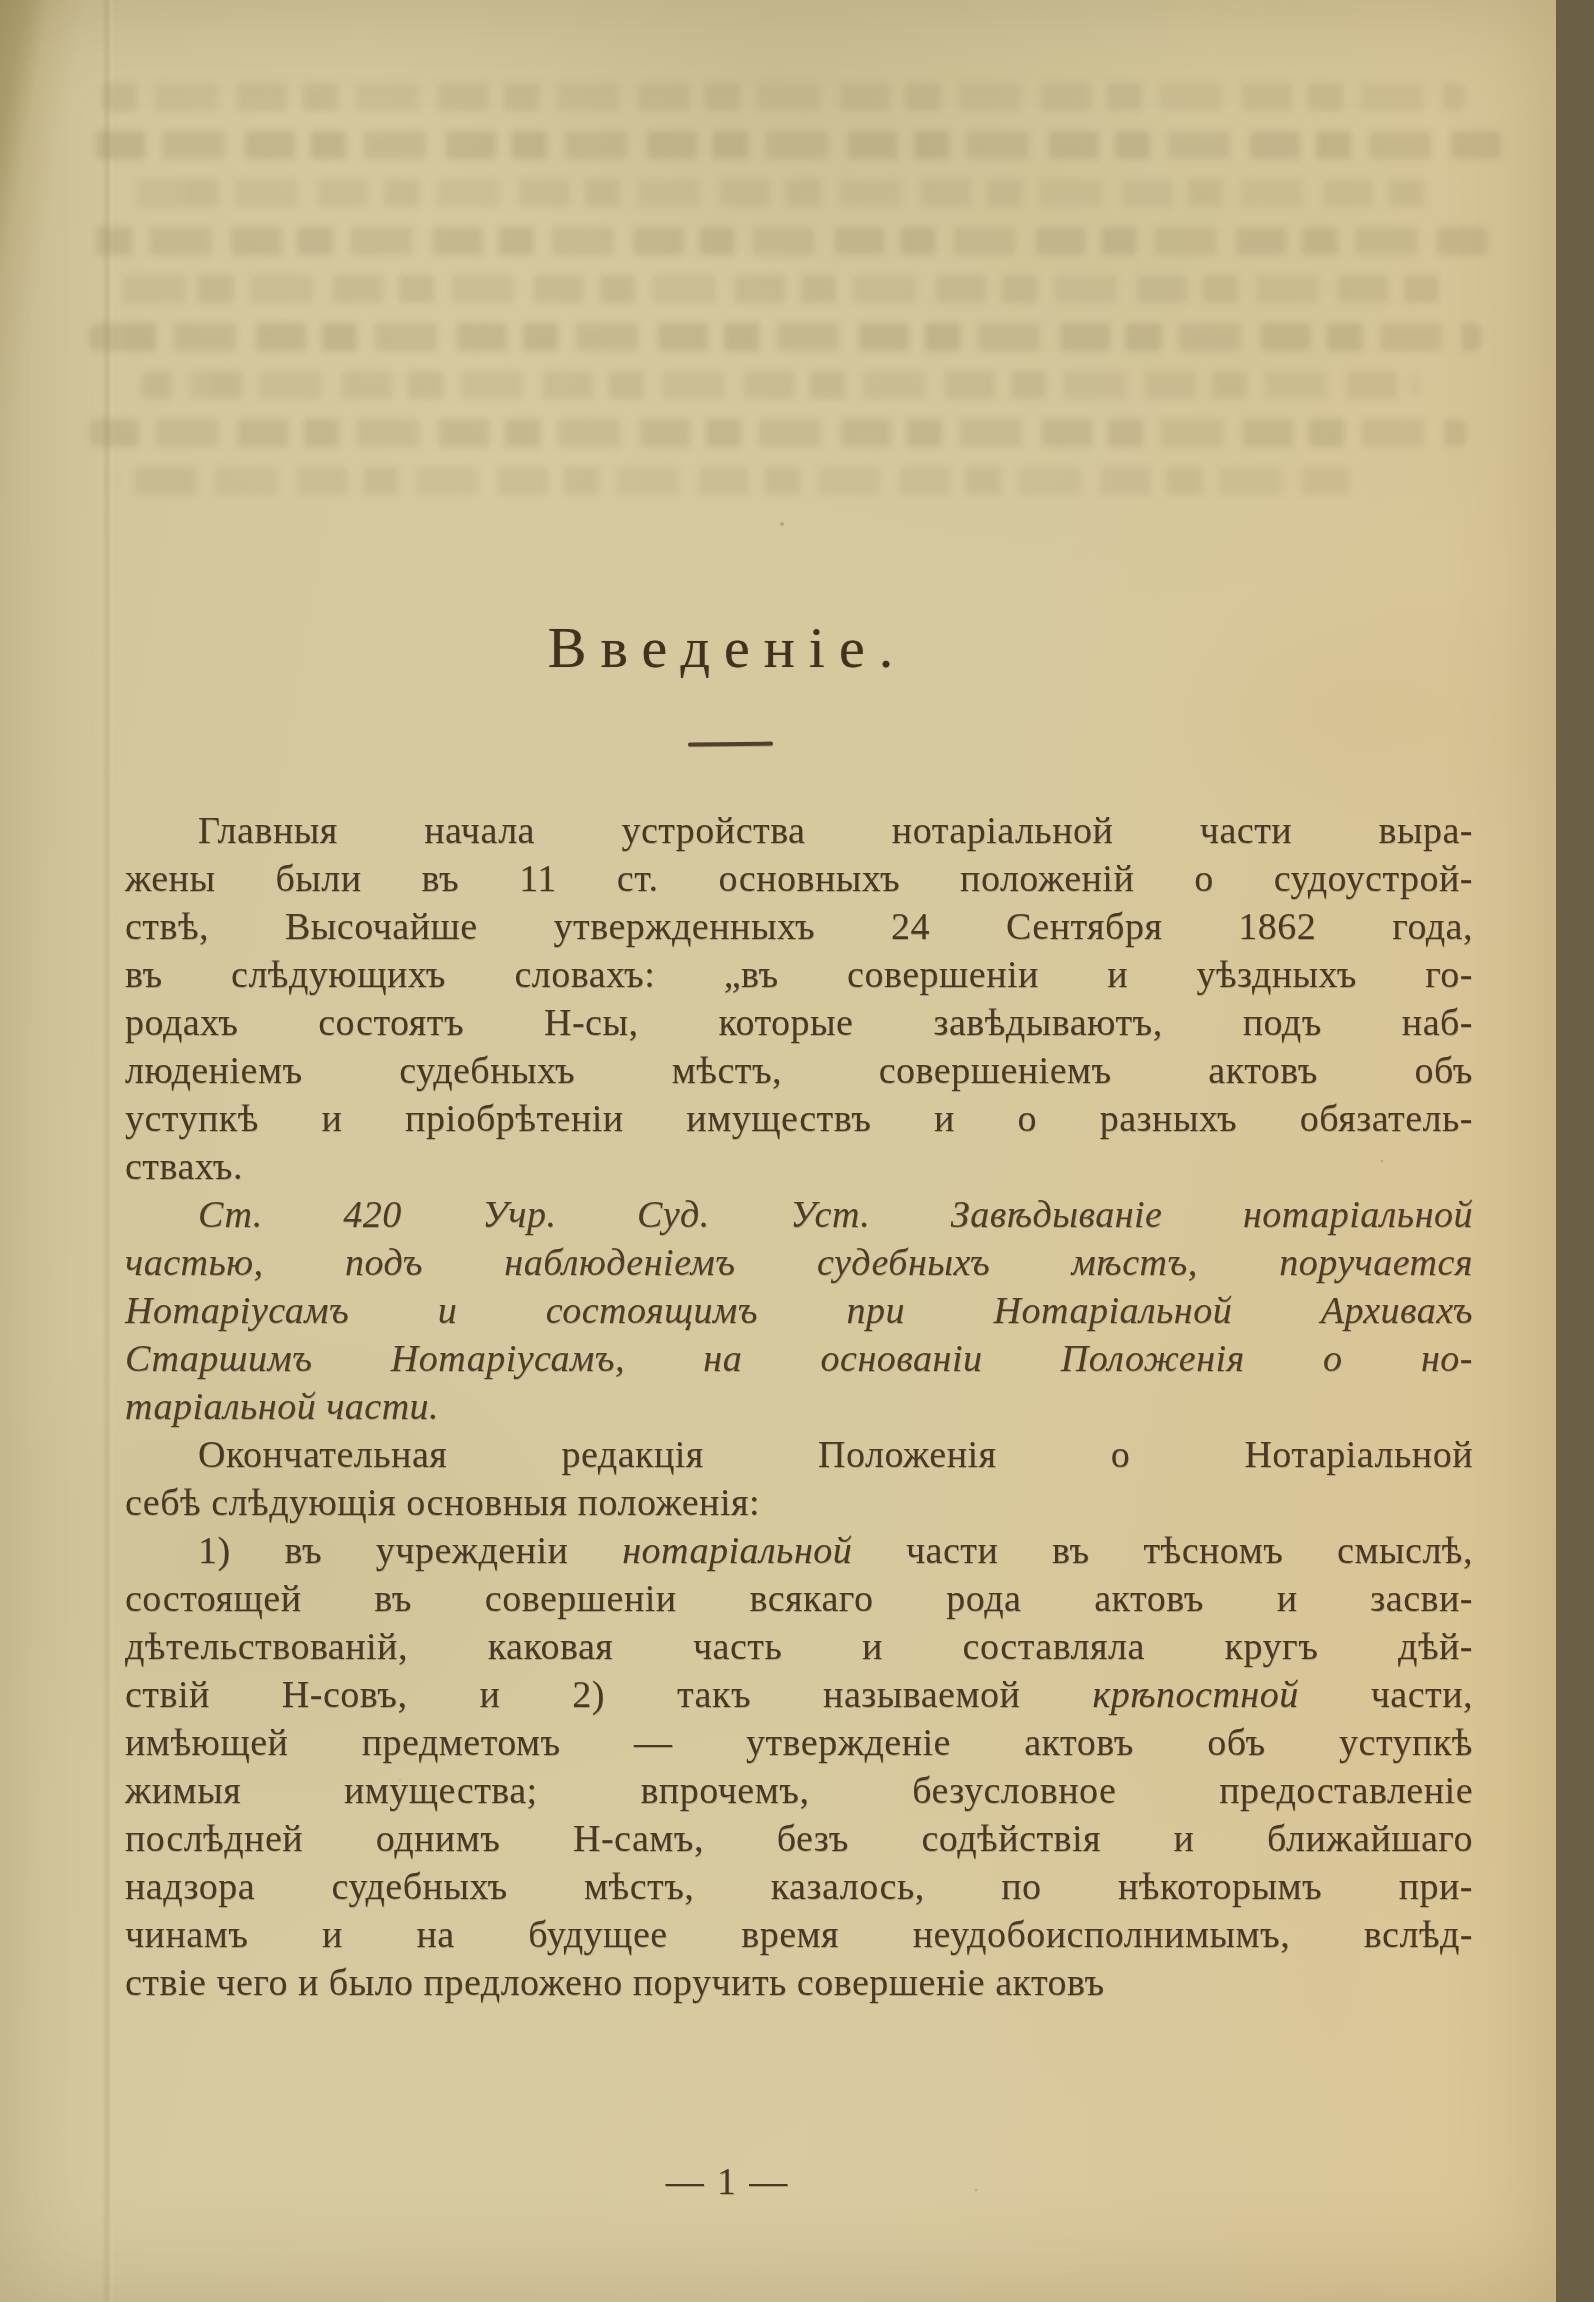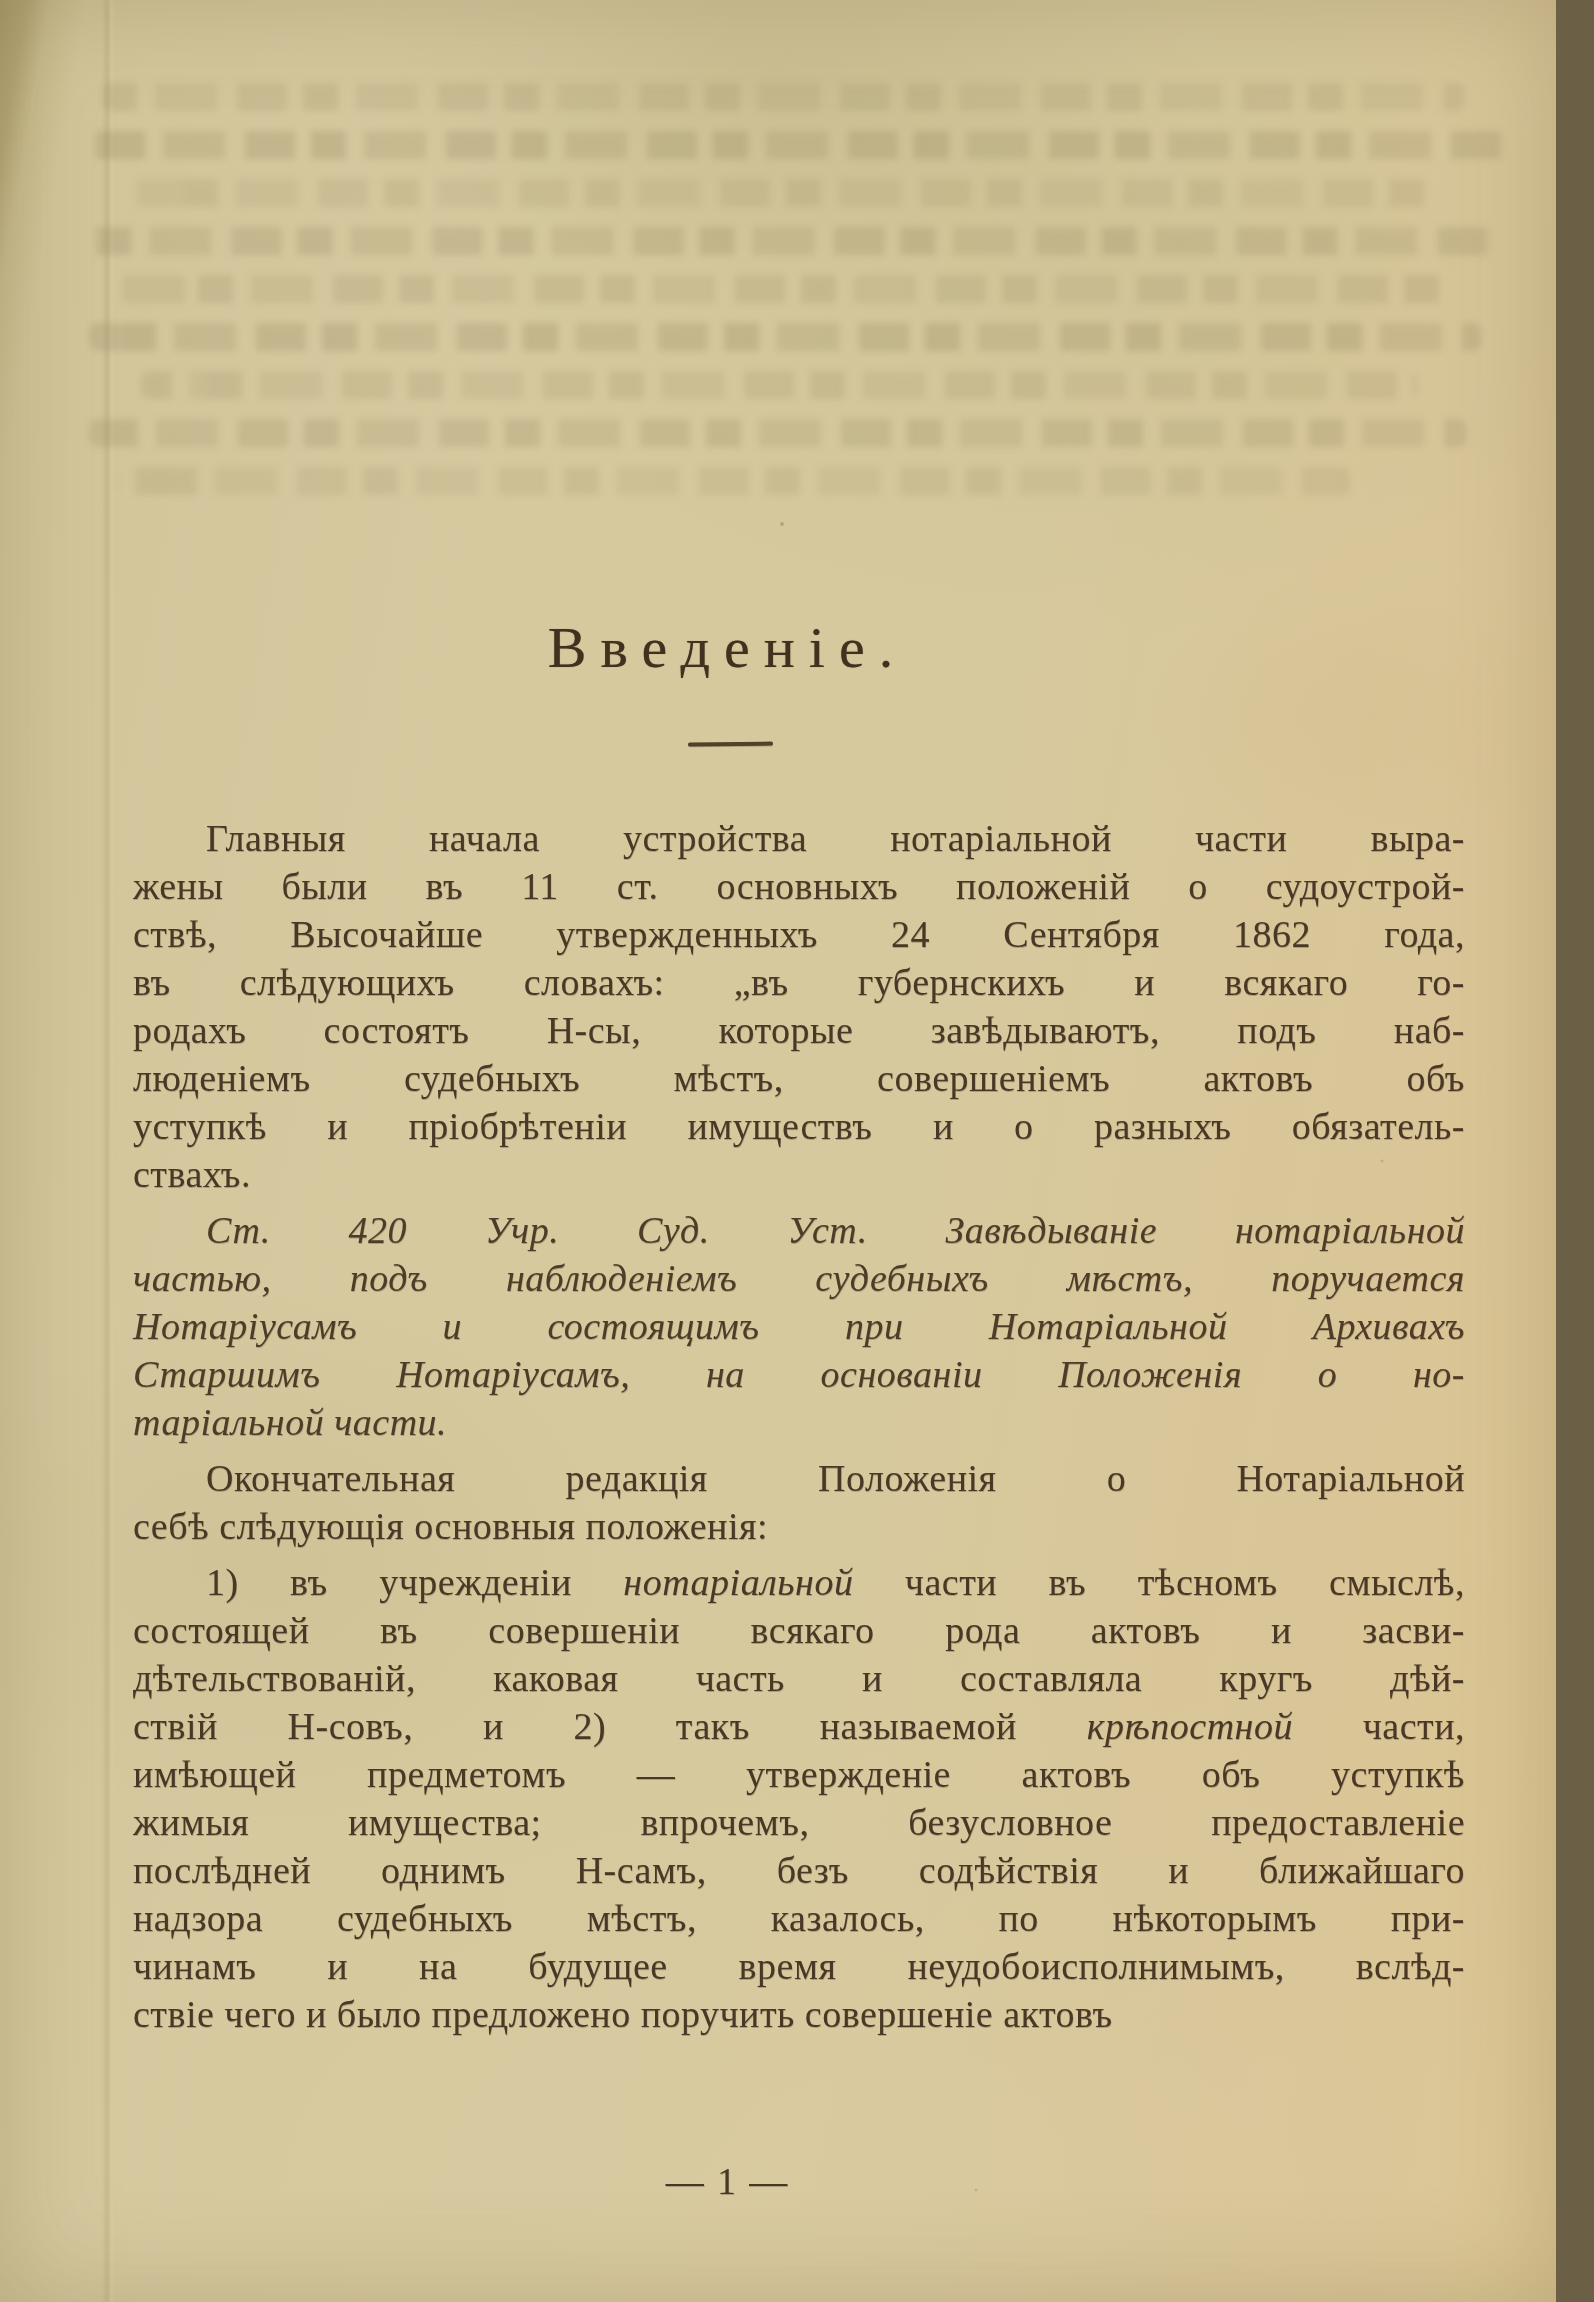--- a/index.html
+++ b/index.html
@@ -56,21 +56,21 @@
   .title-rule {
     position:absolute; top:742px; left:688px; width:85px; height:3.8px;
     background:#53402a; border-radius:1.9px; transform:rotate(-.6deg);
     box-shadow:0 0.9px 0 rgba(83,64,42,.35);
   }
   .text-block {
     position:absolute; top:806px; left:125px; width:1348px;
     font-size:38px; line-height:48px; color:#4a3827;
     letter-spacing:0.5px; text-shadow:0.5px 0.5px 0 rgba(74,56,39,.30);
   }
-  .para { margin:8px; }
+  .para { margin:0; }
   .para.italic { font-style:italic; color:#4e3b28; }
   .line { text-align:justify; text-align-last:justify; white-space:normal; }
   .line.last { text-align-last:left; }
   .para .line:first-child { text-indent:73px; }
   .page-number {
     position:absolute; top:2159px; left:0; width:1455px; text-align:center;
     font-size:38px; color:#4a3827; letter-spacing:1.9px;
     text-shadow:0.5px 0.5px 0 rgba(74,56,39,.30);
   }
 </style>
@@ -93,21 +93,21 @@
   </div>
 
   <div class="title">Введеніе.</div>
   <div class="title-rule"></div>
 
   <div class="text-block">
       <div class="para">
         <div class="line">Главныя начала устройства нотаріальной части выра-</div>
         <div class="line">жены были въ 11 ст. основныхъ положеній о судоустрой-</div>
         <div class="line">ствѣ, Высочайше утвержденныхъ 24 Сентября 1862 года,</div>
-        <div class="line">въ слѣдующихъ словахъ: „въ губернскихъ и всякаго го-</div>
+        <div class="line">въ слѣдующихъ словахъ: „въ совершеніи и уѣздныхъ го-</div>
         <div class="line">родахъ состоятъ Н-сы, которые завѣдываютъ, подъ наб-</div>
         <div class="line">люденіемъ судебныхъ мѣстъ, совершеніемъ актовъ объ</div>
         <div class="line">уступкѣ и пріобрѣтеніи имуществъ и о разныхъ обязатель-</div>
         <div class="line last">ствахъ.</div>
       </div>
       <div class="para italic">
         <div class="line">Ст. 420 Учр. Суд. Уст. Завѣдываніе нотаріальной</div>
         <div class="line">частью, подъ наблюденіемъ судебныхъ мѣстъ, поручается</div>
         <div class="line">Нотаріусамъ и состоящимъ при Нотаріальной Архивахъ</div>
         <div class="line">Старшимъ Нотаріусамъ, на основаніи Положенія о но-</div>

